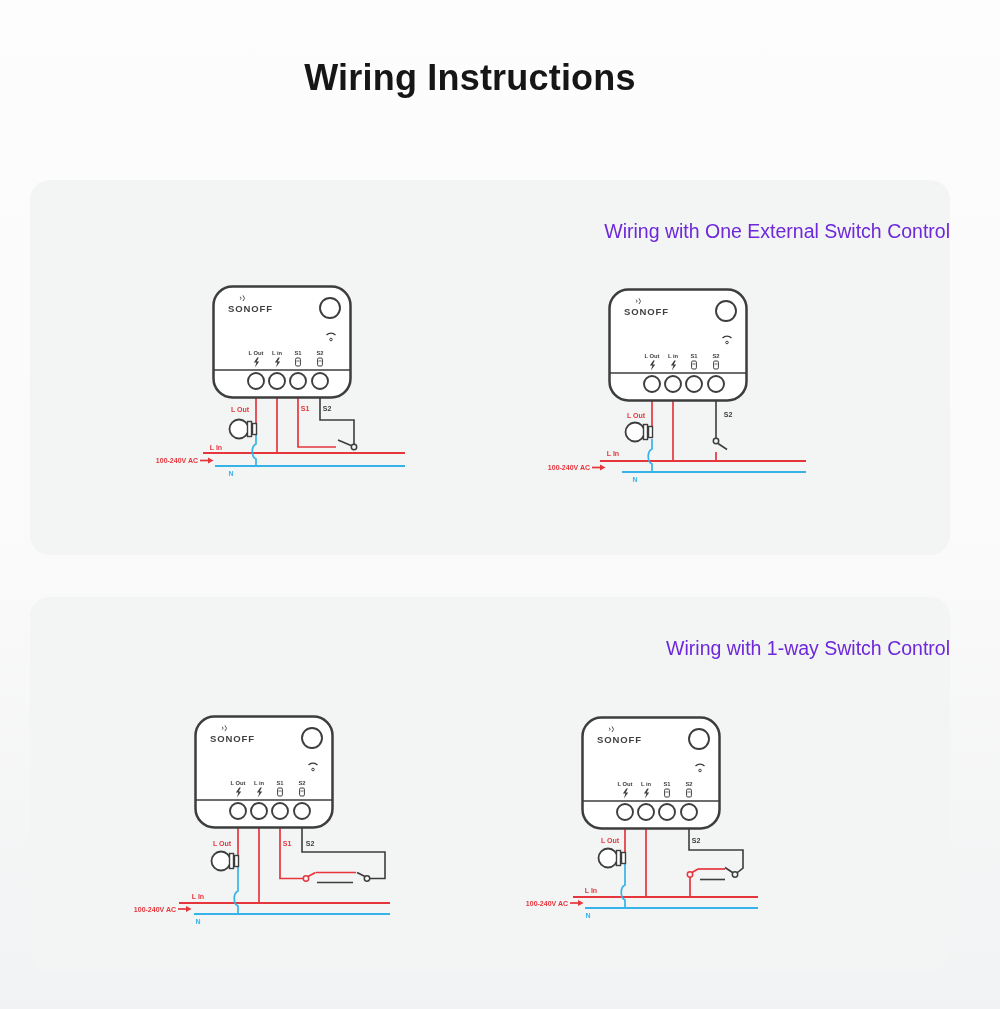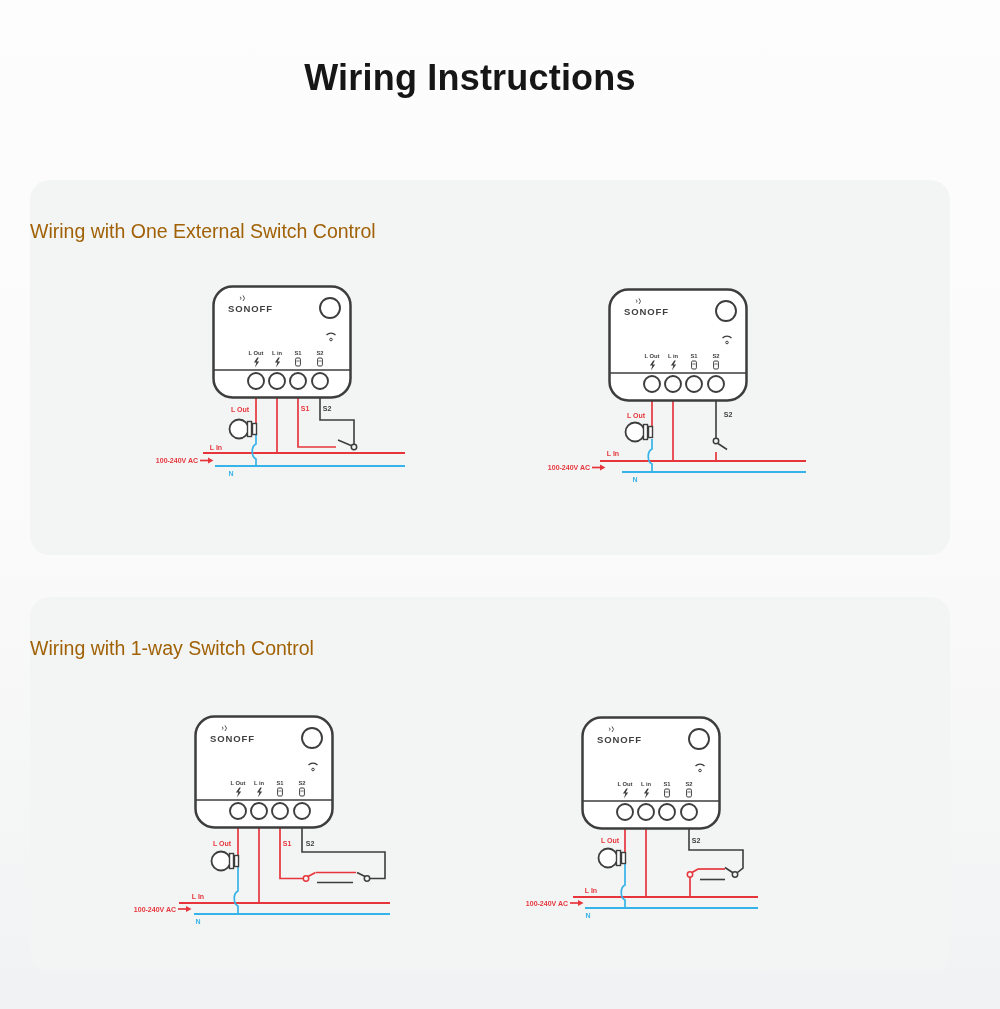--- a/index.html
+++ b/index.html
@@ -12,22 +12,22 @@
     position:absolute;top:57px;left:0;width:940px;text-align:center;
     font-size:36px;font-weight:700;color:#161616;letter-spacing:.2px;margin:0;
   }
   .card{
     position:absolute;left:30px;width:920px;height:375px;
     background:#f3f4f4;border-radius:20px;
   }
   .card-1{top:180px;}
   .card-2{top:597px;}
   .card-title{
-    margin:0;padding-top:40px;text-align:left;
-    font-size:19.5px;font-weight:400;color:#a16207;
+    margin:0;padding-top:40px;text-align:right;
+    font-size:19.5px;font-weight:400;color:#6d28d9;
   }
   svg.diagram{position:absolute;overflow:visible;}
   .d1{left:150px;top:273px;width:262px;height:210px;}
   .d2{left:540px;top:275px;width:268px;height:212px;}
   .d3{left:130px;top:703px;width:272px;height:227px;}
   .d4{left:515px;top:700px;width:275px;height:228px;}
 
   .wire-red{stroke:#e6363c;stroke-width:1.7;fill:none;}
   .wire-blue{stroke:#36b3e8;stroke-width:1.7;fill:none;}
   .wire-dark{stroke:#3d3d3d;stroke-width:1.6;fill:none;}

